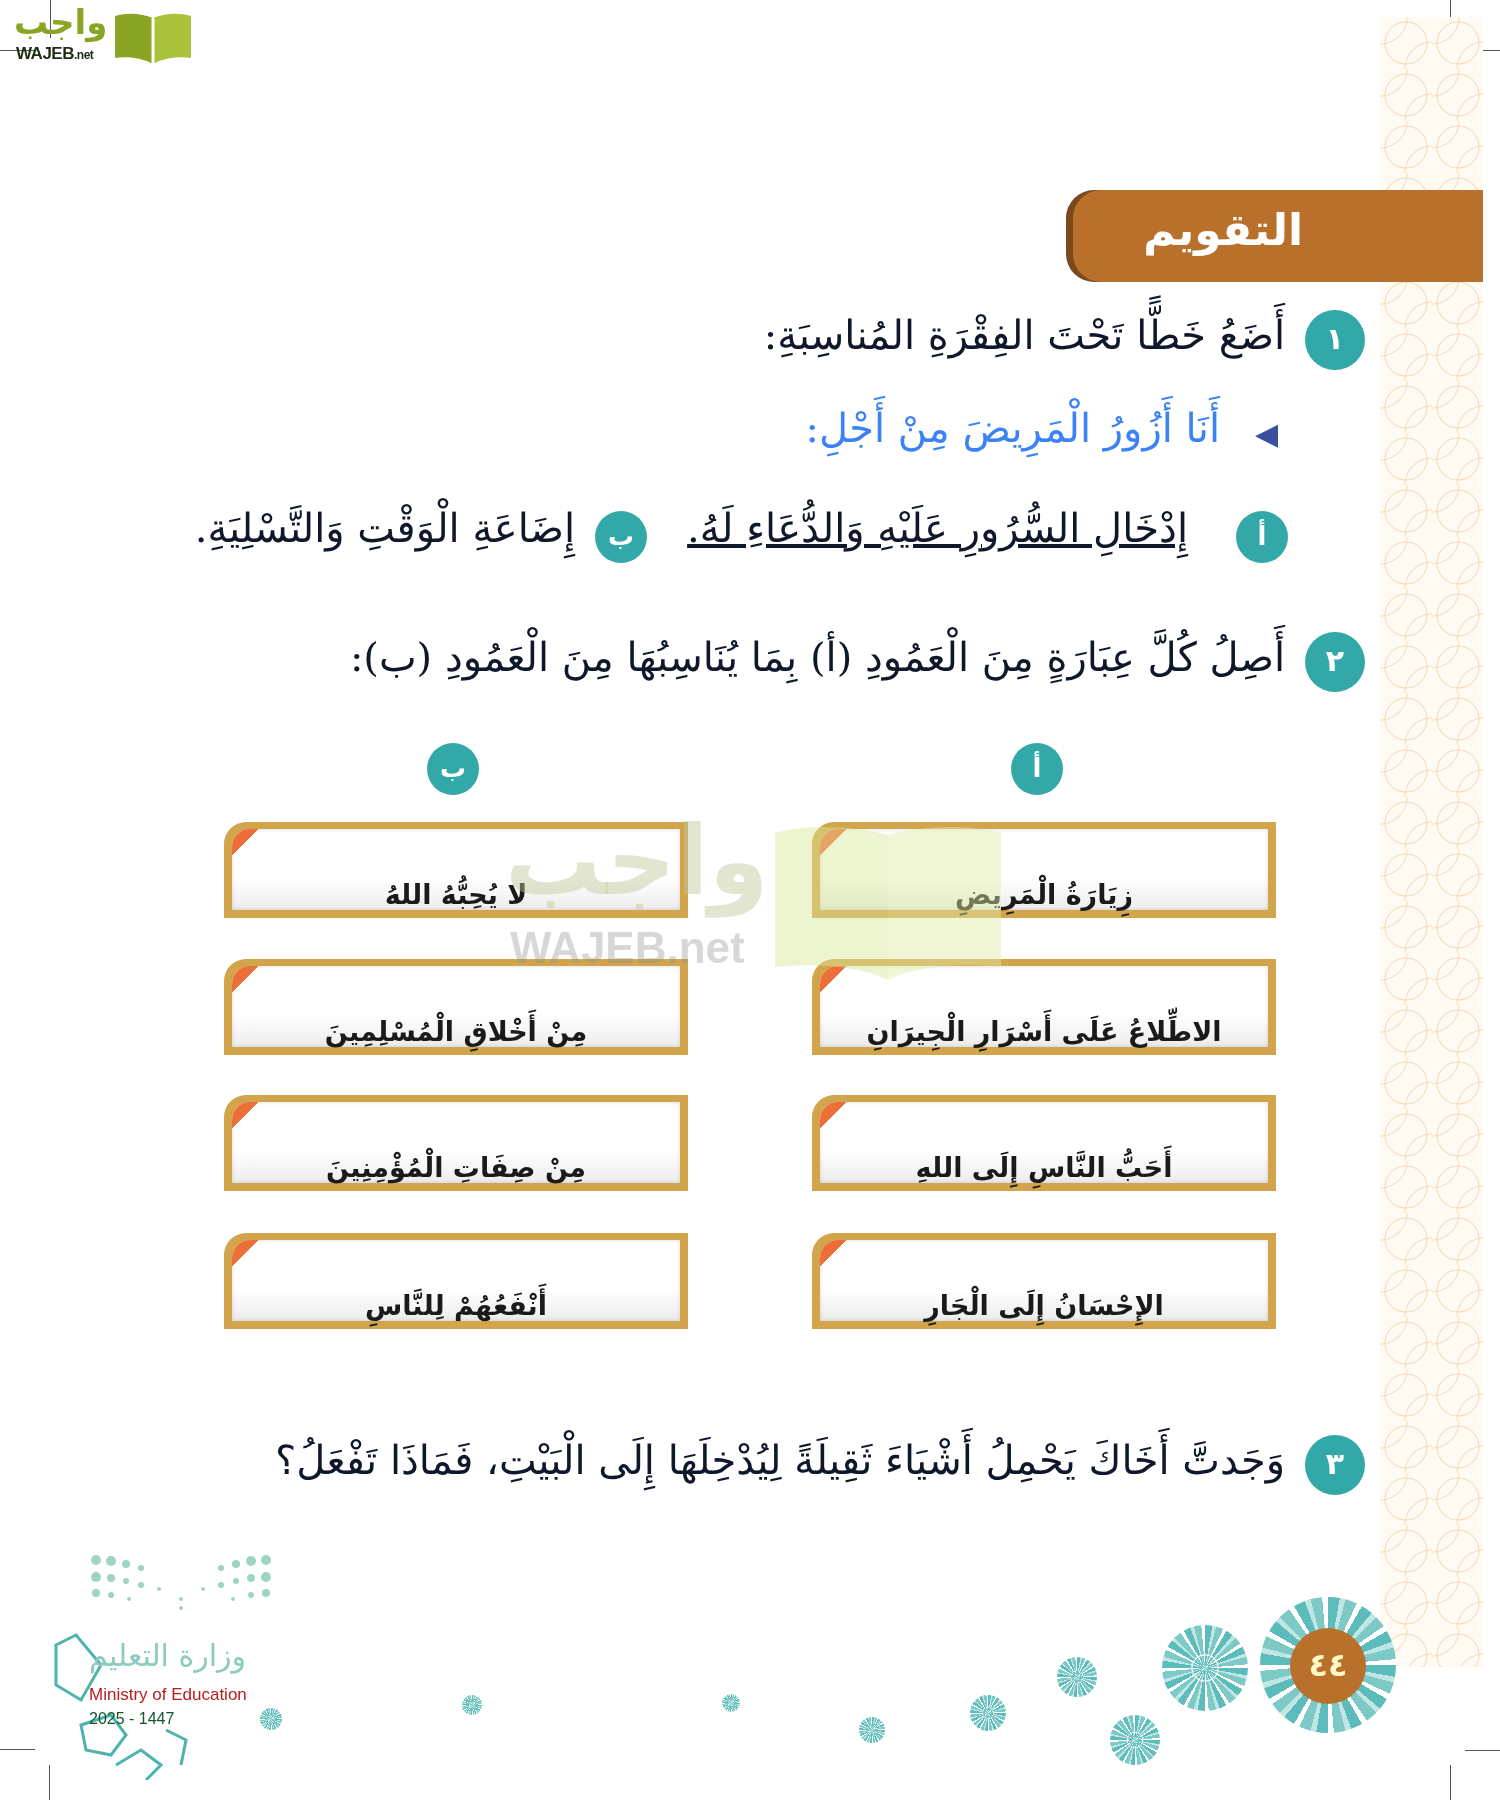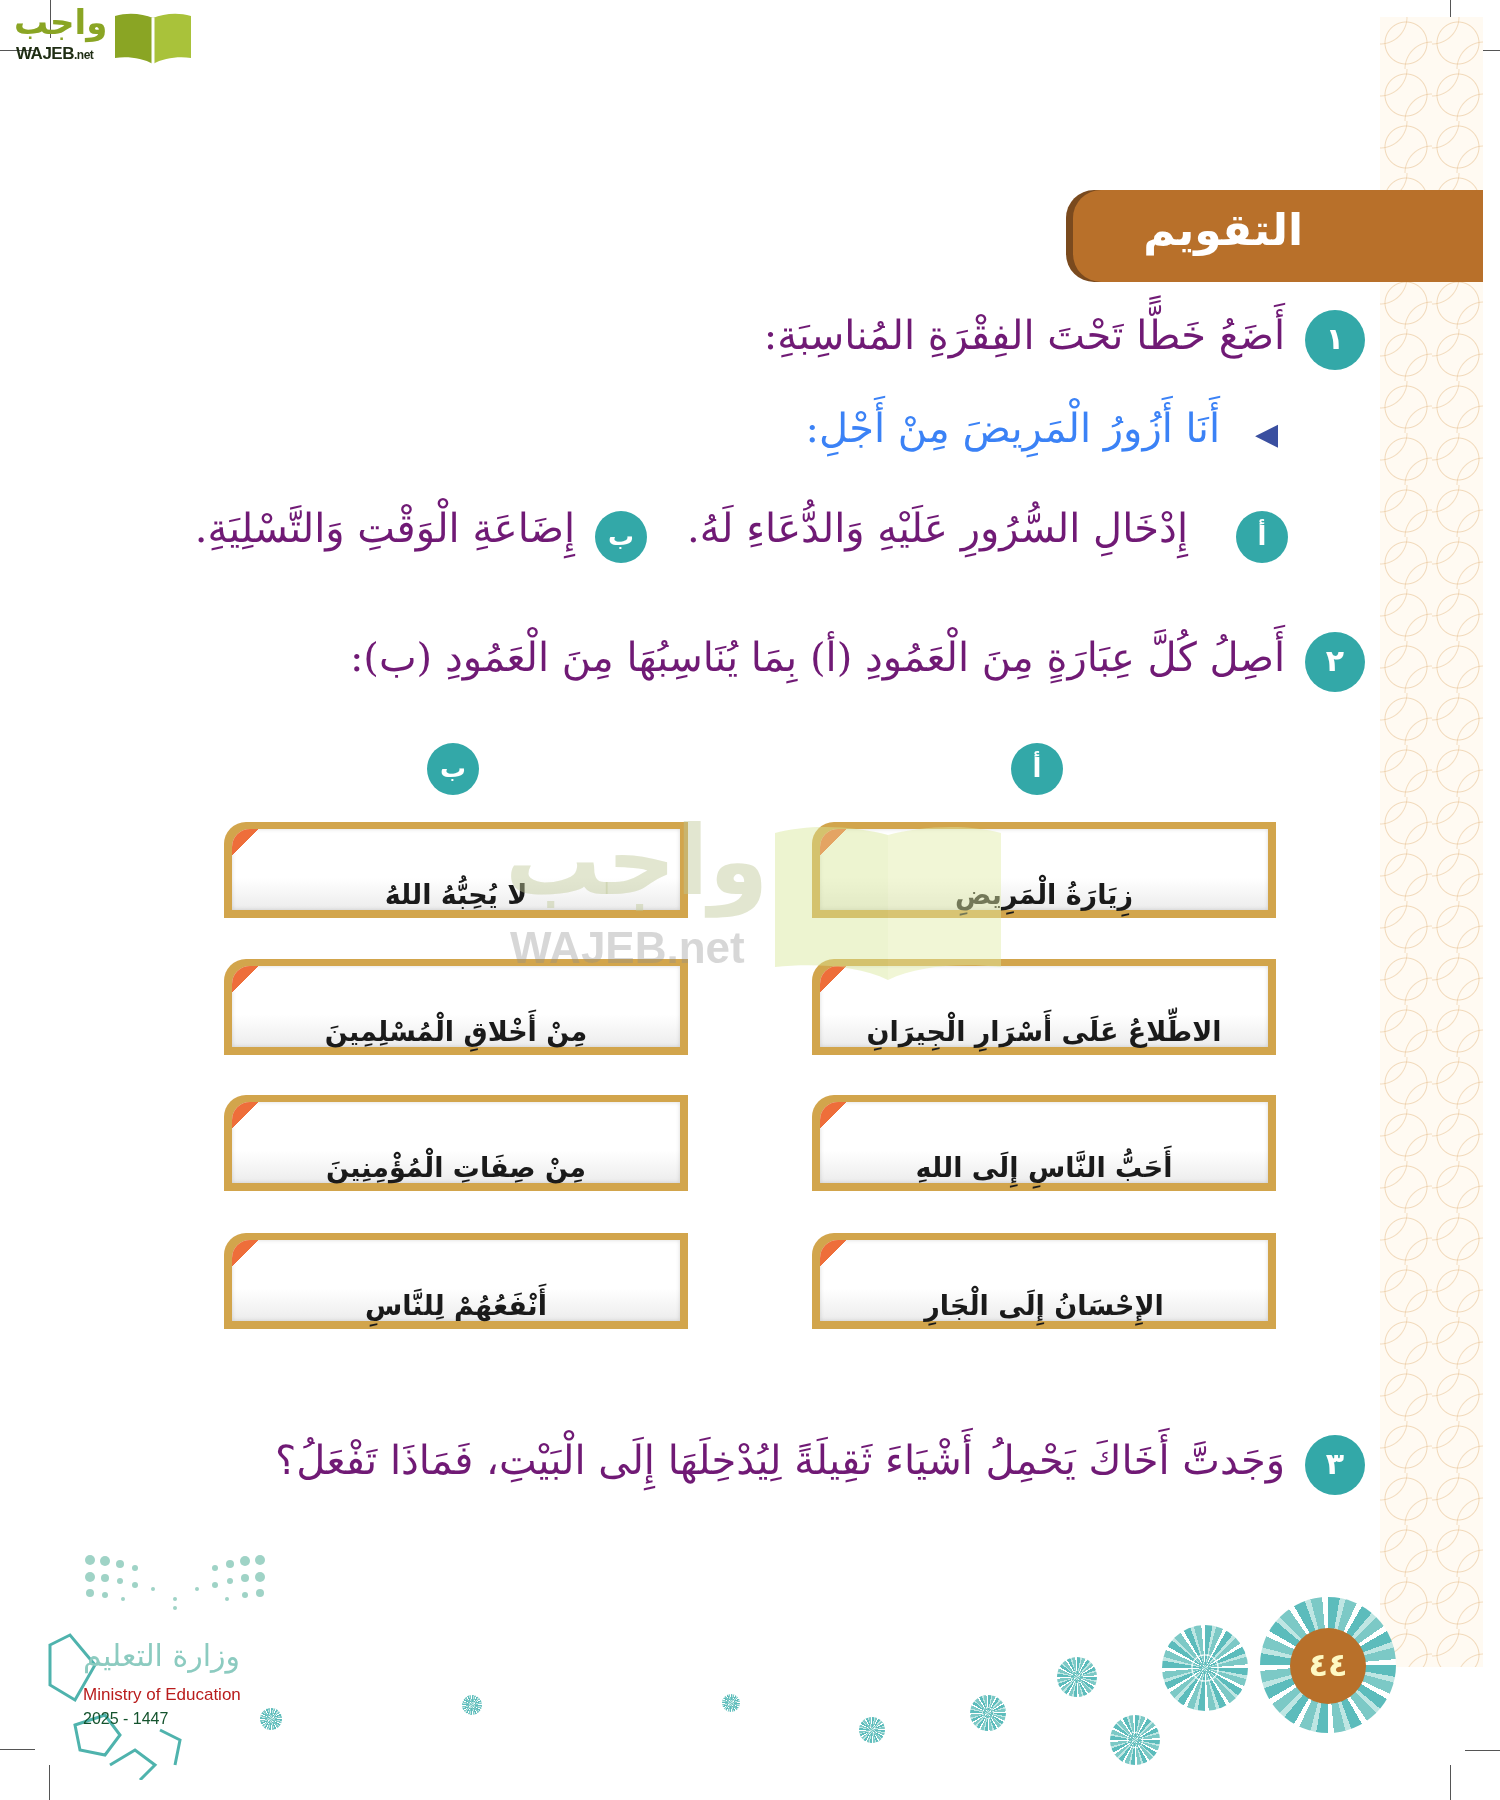--- a/index.html
+++ b/index.html
@@ -30,41 +30,41 @@
     .banner { left: 1073px; top: 190px; width: 410px; height: 92px; background: #b8702a;
       border-radius: 28px 0 0 28px; box-shadow: -7px 0 0 #7a4a1e; }
     .banner-title { position: absolute; right: 180px; top: 14px; font: bold 44px "DejaVu Sans", sans-serif; color: #ffffff; direction: rtl; }
 
     
     .num { width: 60px; height: 60px; border-radius: 50%; background: #33a8a8; color: #fff;
       font: bold 30px "DejaVu Sans", sans-serif; text-align: center; line-height: 58px; }
     .letter { width: 52px; height: 52px; border-radius: 50%; background: #33a8a8; color: #fff;
       font: bold 26px "DejaVu Sans", sans-serif; text-align: center; line-height: 50px; }
 
-    .q-text { direction: rtl; font: 40px "DejaVu Serif", serif; color: #701a75; white-space: nowrap; }
+    .q-text { direction: rtl; font: 40px "DejaVu Serif", serif; color: #0f172a; white-space: nowrap; }
     .blue-text { direction: rtl; font: 40px "DejaVu Serif", serif; color: #3b82f6; white-space: nowrap; }
     .arrow { color: #3a4fa0; font-size: 30px; }
 
     
     .box { width: 464px; height: 96px; background: #d2a54c; border-radius: 22px 0 0 0; padding: 7px 8px 8px 8px; }
     .box-inner { width: 100%; height: 100%; background: linear-gradient(#ffffff 60%, #ececec);
       border-radius: 18px 0 0 0; position: relative; display: flex; align-items: flex-end; justify-content: center;
       box-shadow: inset 0 0 4px rgba(0,0,0,0.15); }
     .box-corner { position: absolute; left: 0; top: 0; width: 26px; height: 26px;
       background: linear-gradient(135deg, #ee6e3a 50%, transparent 51%); border-radius: 18px 0 0 0; }
     .box-text { direction: rtl; font: bold 27px "DejaVu Sans", sans-serif; color: #1a1a1a; white-space: nowrap; }
 
     
     .wm { left: 505px; top: 815px; width: 500px; height: 180px; pointer-events: none; }
     .wm-ar { position: absolute; left: 0; top: -10px; font: bold 96px "DejaVu Sans", sans-serif; color: rgba(190,200,150,0.45); }
     .wm-en { position: absolute; left: 5px; top: 108px; font: bold 44px "Liberation Sans", sans-serif; color: rgba(140,140,140,0.35); }
     .wm-book { position: absolute; left: 268px; top: 0; width: 230px; height: 170px; }
 
     
-    .moe { left: 45px; top: 1555px; width: 230px; height: 230px; }
+    .moe { left: 51px; top: 1555px; width: 230px; height: 230px; }
     .moe-ar { position: absolute; left: 38px; top: 83px; font: 30px "DejaVu Sans", sans-serif; color: #8ccbc0; direction: rtl; }
     .moe-en { position: absolute; left: 38px; top: 130px; font: 17px "Liberation Sans", sans-serif; color: #b91c1c; }
     .moe-year { position: absolute; left: 38px; top: 155px; font: 16px "Liberation Sans", sans-serif; color: #14532d; }
 
     .rosette { border-radius: 50%;
       background:
         radial-gradient(circle, transparent 20%, rgba(255,255,255,0.9) 21%, transparent 24%),
         repeating-conic-gradient(#5cbcbc 0deg 10deg, #bfe6e3 10deg 15deg, #7cc9c6 15deg 25deg, #ffffff 25deg 30deg); }
     .page-num { left: 1290px; top: 1628px; width: 76px; height: 76px; border-radius: 50%; background: #b8702a;
       color: #fef9c3; font: bold 32px "DejaVu Sans", sans-serif; text-align: center; line-height: 74px; }
@@ -97,21 +97,21 @@
   <span class="banner-title">التقويم</span>
 </div>
 
 <div class="abs num" style="left:1305px;top:310px;">١</div>
 <div class="abs q-text" style="right:215px;top:312px;">أَضَعُ خَطًّا تَحْتَ الفِقْرَةِ المُناسِبَةِ:</div>
 
 <div class="abs arrow" style="left:1255px;top:416px;">◀</div>
 <div class="abs blue-text" style="right:280px;top:405px;">أَنَا أَزُورُ الْمَرِيضَ مِنْ أَجْلِ:</div>
 
 <div class="abs letter" style="left:1236px;top:511px;">أ</div>
-<div class="abs q-text" style="right:312px;top:505px;">إِدْخَالِ السُّرُورِ عَلَيْهِ وَالدُّعَاءِ لَهُ.</div>
+<div class="abs q-text" style="right:312px;top:505px;text-decoration:underline;">إِدْخَالِ السُّرُورِ عَلَيْهِ وَالدُّعَاءِ لَهُ.</div>
 
 <div class="abs letter" style="left:595px;top:511px;">ب</div>
 <div class="abs q-text" style="right:925px;top:505px;">إِضَاعَةِ الْوَقْتِ وَالتَّسْلِيَةِ.</div>
 
 <div class="abs num" style="left:1305px;top:632px;">٢</div>
 <div class="abs q-text" style="right:215px;top:634px;">أَصِلُ كُلَّ عِبَارَةٍ مِنَ الْعَمُودِ (أ) بِمَا يُنَاسِبُهَا مِنَ الْعَمُودِ (ب):</div>
 
 <div class="abs letter" style="left:1011px;top:743px;">أ</div>
 <div class="abs letter" style="left:427px;top:743px;">ب</div>
 

